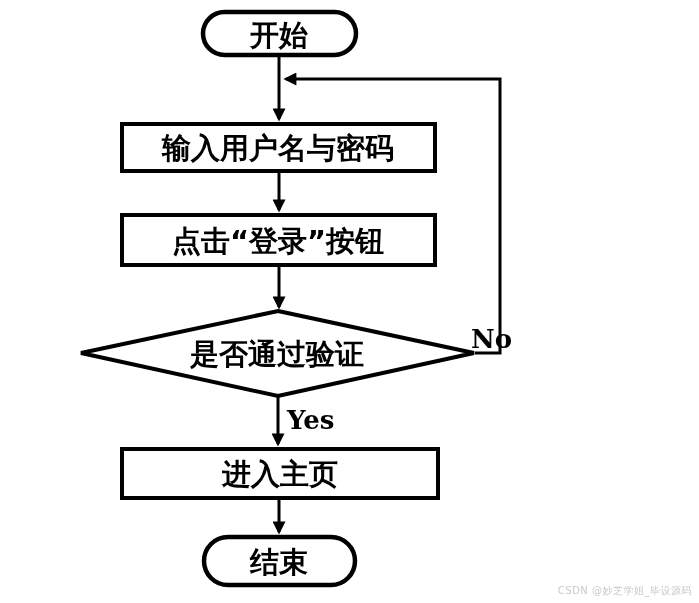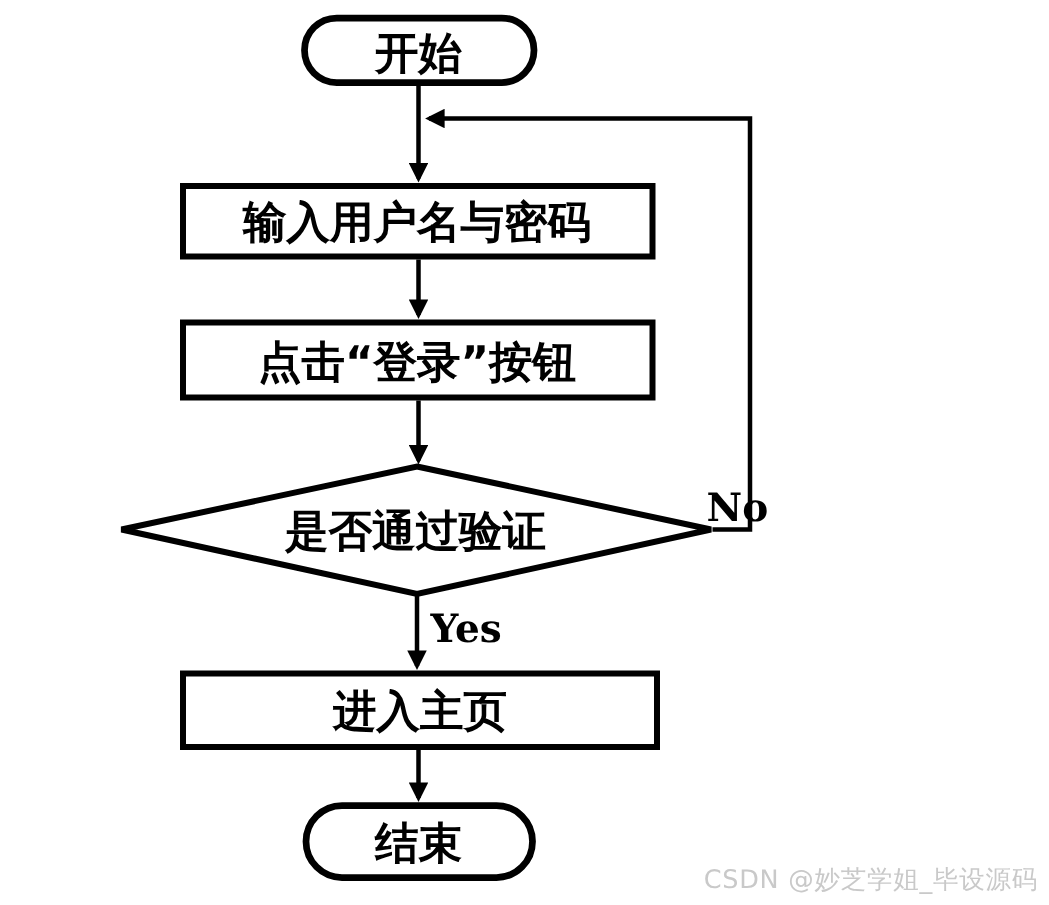--- a/index.html
+++ b/index.html
@@ -42,21 +42,21 @@
     font-family: "DejaVu Serif", serif;
     font-weight: bold;
     font-size: 26px;
     fill: #000000;
   }
   .watermark {
     position: absolute;
     right: 7px;
     bottom: 5px;
     font-family: "DejaVu Sans", sans-serif;
-    font-size: 17px;
+    font-size: 10px;
     color: #c9c9c9;
     letter-spacing: 0.5px;
     white-space: nowrap;
   }
 </style>
 </head>
 <body>
 
 <div class="canvas">
   <svg class="flow" viewBox="0 0 699 603" xmlns="http://www.w3.org/2000/svg">

